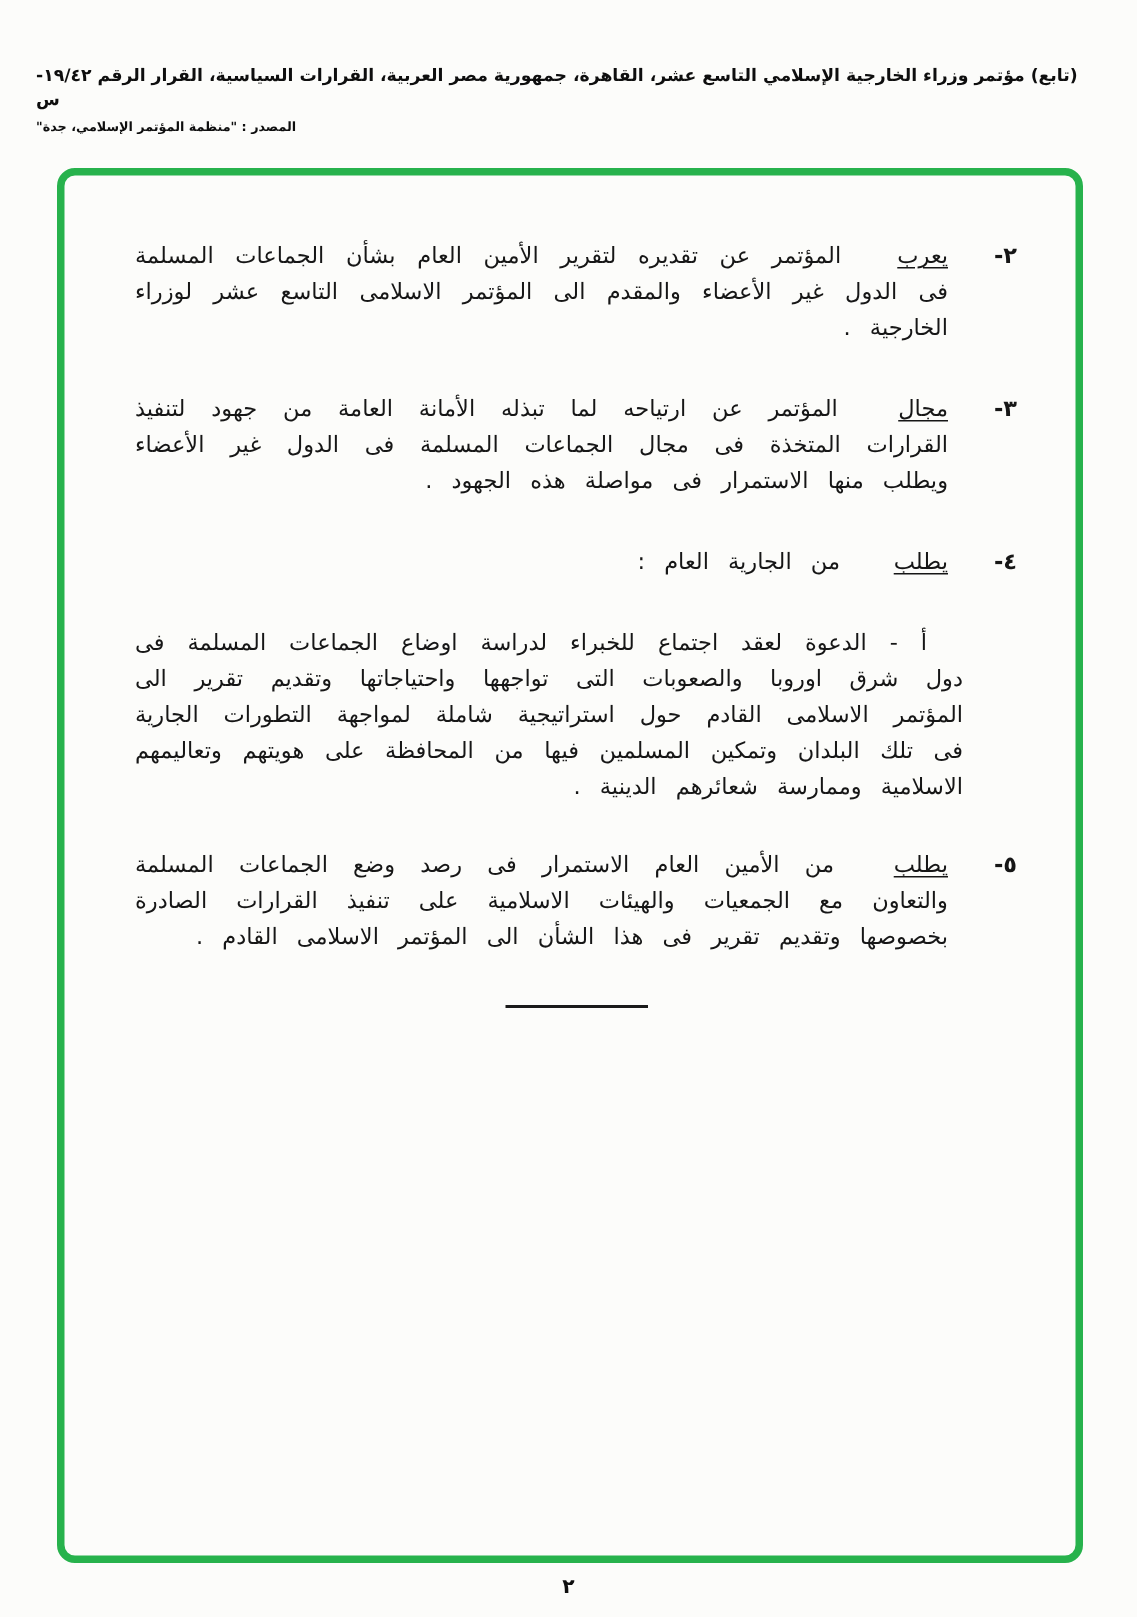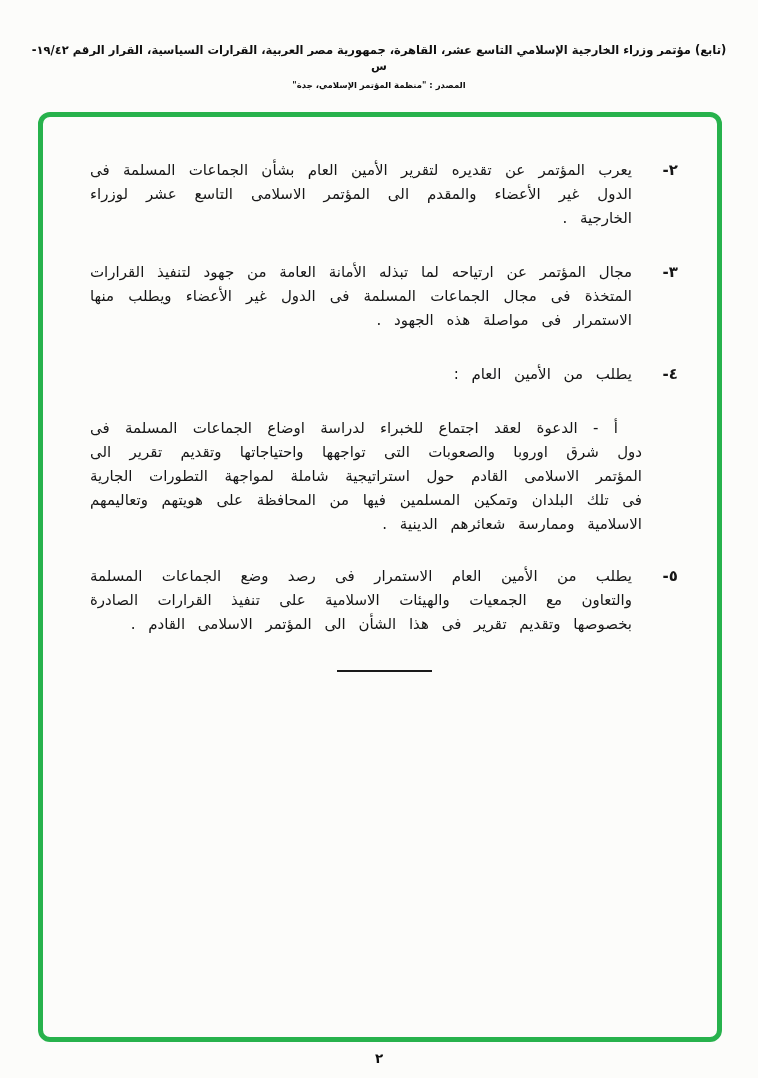--- a/index.html
+++ b/index.html
@@ -11,42 +11,42 @@
   body{
     width:758px;height:1078px;
     background:var(--paper);
     font-family:"DejaVu Sans", sans-serif;
     color:var(--ink);
     position:relative;
     overflow:hidden;
   }
   .header{
     position:absolute;top:42px;left:24px;right:24px;
-    text-align:center;direction:rtl;color:#0e0e0e;
+    text-align:left;direction:rtl;color:#0e0e0e;
   }
   .header-line1{font-size:11.5px;font-weight:700;line-height:1.4;}
   .header-source{font-size:8.5px;font-weight:700;margin-top:6px;}
   .frame{
     position:absolute;top:112px;left:38px;width:684px;height:930px;
     border:5px solid var(--green);
     border-radius:12px;
     background:transparent;
   }
   .content{
     position:absolute;top:112px;left:38px;width:684px;height:930px;
     padding:46px 44px 0 52px;
     direction:rtl;
     font-size:15px;line-height:24px;
     word-spacing:8px;
     color:var(--ink);
   }
   .item{display:flex;column-gap:12px;margin-bottom:30px;}
   .item-number{flex:0 0 34px;font-weight:700;}
   .item-text{flex:1;text-align:justify;text-justify:inter-word;}
-  .lead{text-underline-offset:3px;}
+  .lead{text-decoration:underline;text-underline-offset:3px;margin-left:23px;}
   .subitem{
     margin:0 36px 28px 0;
     text-align:justify;text-justify:inter-word;
     text-indent:24px;
   }
   .divider{
     width:95px;height:0;
     border-top:2px solid #1a1a1a;
     margin:34px auto 0 auto;
   }
@@ -74,21 +74,21 @@
       <p class="item-text"><span class="lead">يعرب</span> <span>المؤتمر عن تقديره لتقرير الأمين العام بشأن الجماعات المسلمة فى الدول غير الأعضاء والمقدم الى المؤتمر الاسلامى التاسع عشر لوزراء الخارجية .</span></p>
     </div>
 
     <div class="item">
       <span class="item-number">٣-</span>
       <p class="item-text"><span class="lead">مجال</span> <span>المؤتمر عن ارتياحه لما تبذله الأمانة العامة من جهود لتنفيذ القرارات المتخذة فى مجال الجماعات المسلمة فى الدول غير الأعضاء ويطلب منها الاستمرار فى مواصلة هذه الجهود .</span></p>
     </div>
 
     <div class="item">
       <span class="item-number">٤-</span>
-      <p class="item-text"><span class="lead">يطلب</span> <span>من الأمين العام :</span></p>
+      <p class="item-text"><span class="lead">يطلب</span> <span>من الجارية العام :</span></p>
     </div>
 
     <p class="subitem"><span class="marker">أ -</span> <span>الدعوة لعقد اجتماع للخبراء لدراسة اوضاع الجماعات المسلمة فى دول شرق اوروبا والصعوبات التى تواجهها واحتياجاتها وتقديم تقرير الى المؤتمر الاسلامى القادم حول استراتيجية شاملة لمواجهة التطورات الجارية فى تلك البلدان وتمكين المسلمين فيها من المحافظة على هويتهم وتعاليمهم الاسلامية وممارسة شعائرهم الدينية .</span></p>
 
 
     <div class="item">
       <span class="item-number">٥-</span>
       <p class="item-text"><span class="lead">يطلب</span> <span>من الأمين العام الاستمرار فى رصد وضع الجماعات المسلمة والتعاون مع الجمعيات والهيئات الاسلامية على تنفيذ القرارات الصادرة بخصوصها وتقديم تقرير فى هذا الشأن الى المؤتمر الاسلامى القادم .</span></p>
     </div>
 

